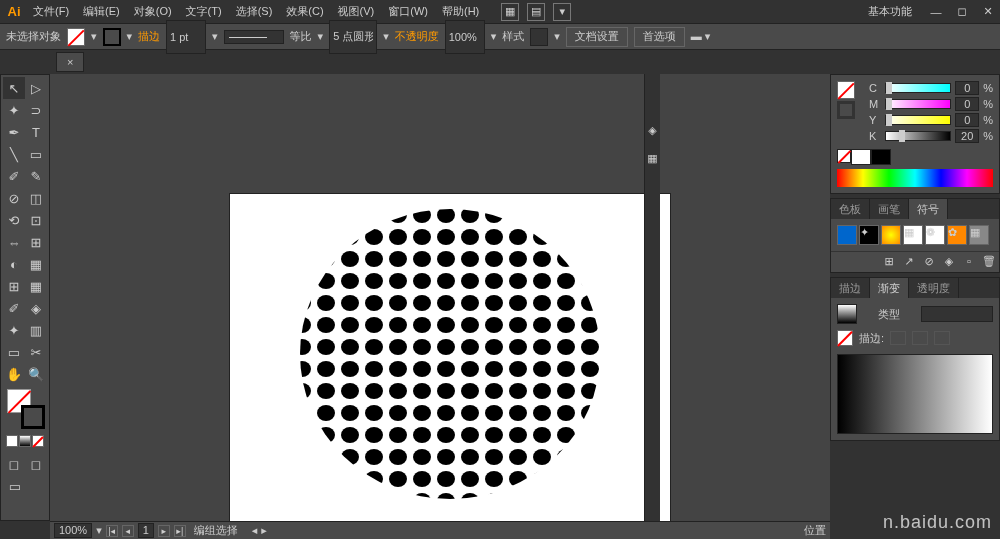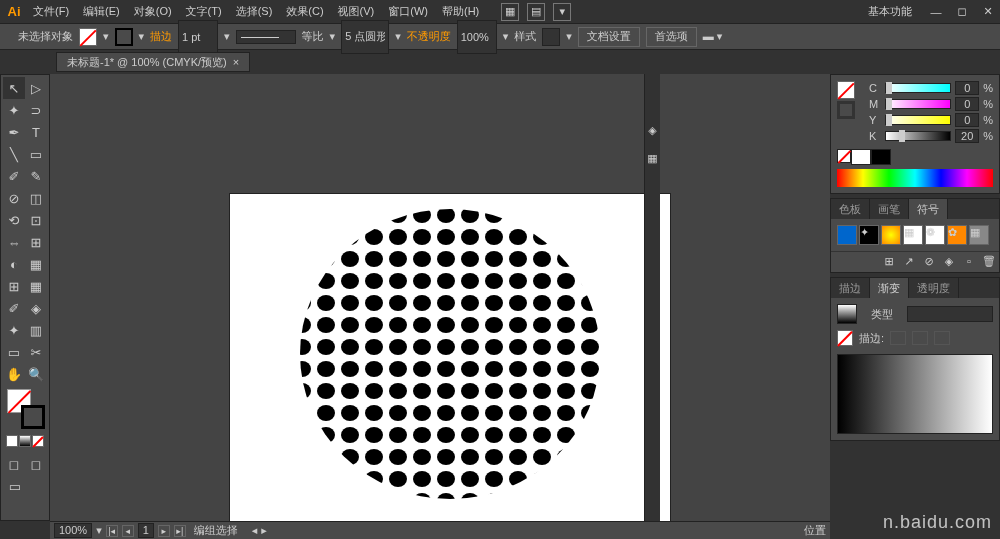--- a/index.html
+++ b/index.html
@@ -5,21 +5,21 @@
 *{margin:0;padding:0;box-sizing:border-box;font-family:"Microsoft YaHei",sans-serif;font-size:11px;color:#ccc;user-select:none}
 body{background:#323232;width:1000px;height:539px;overflow:hidden;position:relative}
 .menubar{height:24px;background:#323232;display:flex;align-items:center;padding-left:2px;border-bottom:1px solid #222}
 .ai-logo{width:24px;height:24px;display:flex;align-items:center;justify-content:center;color:#ff9a00;font-weight:bold;font-size:13px}
 .menu-item{padding:0 7px;cursor:pointer}
 .menu-icons{display:flex;gap:8px;margin-left:15px}
 .menu-icon-box{width:18px;height:18px;border:1px solid #777;display:flex;align-items:center;justify-content:center}
 .right-controls{margin-left:auto;display:flex;align-items:center;gap:2px}
 .workspace-label{padding:0 10px}
 .win-btn{width:24px;height:20px;display:flex;align-items:center;justify-content:center;cursor:pointer}
-.controlbar{height:26px;background:#4a4a4a;display:flex;align-items:center;gap:6px;padding:0 18px;border-bottom:1px solid #222}
+.controlbar{height:26px;background:#4a4a4a;display:flex;align-items:center;gap:6px;padding:0 6px;border-bottom:1px solid #222}
 .ctrl-label{font-size:11px}
 .swatch-none{width:18px;height:18px;background:white;position:relative;border:1px solid #666}
 .swatch-none::after{content:"";position:absolute;width:140%;height:2px;background:red;top:50%;left:-20%;transform:rotate(-45deg)}
 .ctrl-input{background:#333;border:1px solid #222;height:34px;padding:0 3px;color:#ccc;width:40px}
 .ctrl-orange{color:#ff9a00}
 .ctrl-wide{width:48px}
 .stroke-preview{width:60px;height:14px;background:#333;border:1px solid #222;position:relative}
 .stroke-preview::after{content:"";position:absolute;top:50%;left:4px;right:16px;height:1px;background:#ccc}
 .ctrl-btn{background:#4a4a4a;border:1px solid #666;height:20px;padding:0 8px;cursor:pointer}
 .tab-bar{height:24px;background:#323232;display:flex;align-items:center;padding-left:56px}
@@ -111,21 +111,20 @@
   <span class="ctrl-label">样式</span>
   <div style="width:18px;height:18px;background:#333;border:1px solid #222"></div>
   <span>▾</span>
   <button class="ctrl-btn">文档设置</button>
   <button class="ctrl-btn">首选项</button>
   <span>▬ ▾</span>
 </div>
 
 <div class="tab-bar">
   <div class="doc-tab">
-    <span>未标题-1* @ 100% (CMYK/预览)</span>
     <span class="tab-close">×</span>
   </div>
 </div>
 
 <div class="main-area">
 
   <div class="toolbar">
     <div class="tool-row">
         <div class="tool active">↖</div>
         <div class="tool">▷</div>
@@ -300,21 +299,21 @@
       </div>
     </div>
 
     <div class="panel">
       <div class="panel-tabs">
         <div class="panel-tab inactive">描边</div>
         <div class="panel-tab">渐变</div>
         <div class="panel-tab inactive">透明度</div>
       </div>
       <div class="panel-body">
-        <div style="display:flex;gap:14px;align-items:center;margin-bottom:6px">
+        <div style="display:flex;gap:21px;align-items:center;margin-bottom:6px">
           <div style="width:20px;height:20px;background:linear-gradient(#fff,#000);border:1px solid #222"></div>
           <span>类型</span>
           <div style="flex:1;height:16px;background:#333;border:1px solid #222"></div>
         </div>
         <div style="display:flex;gap:6px;align-items:center;margin-bottom:6px">
           <div class="swatch-none" style="width:16px;height:16px"></div>
           <span>描边:</span>
           <div style="width:16px;height:14px;border:1px solid #555"></div>
           <div style="width:16px;height:14px;border:1px solid #555"></div>
           <div style="width:16px;height:14px;border:1px solid #555"></div>

